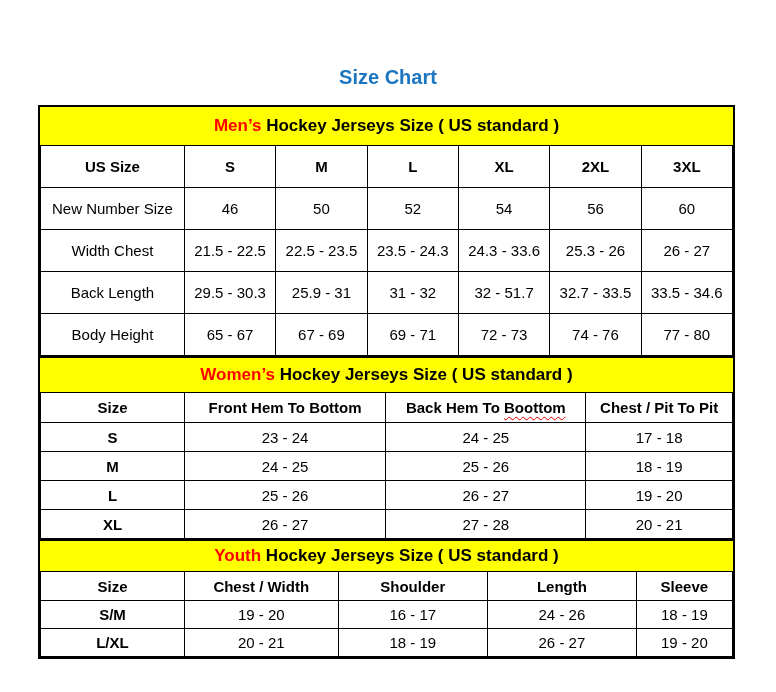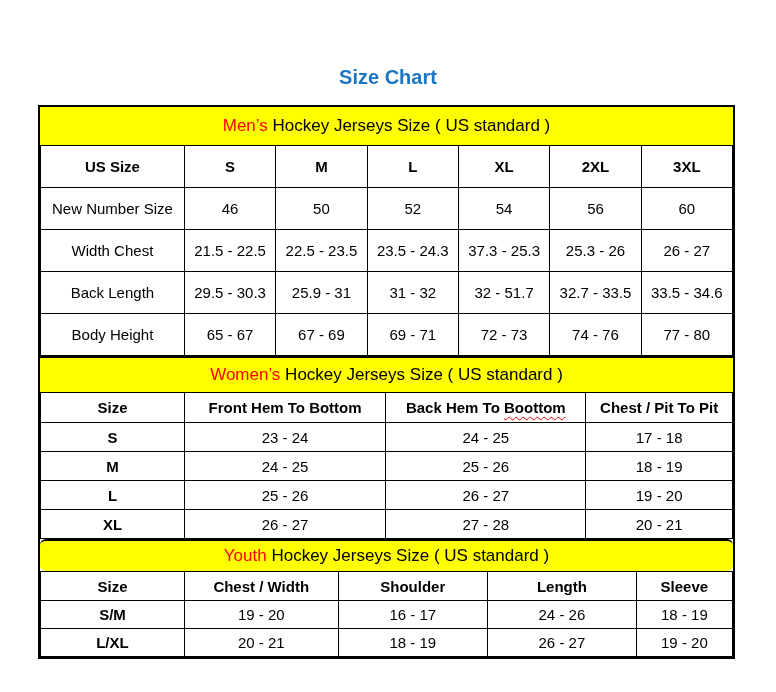--- a/index.html
+++ b/index.html
@@ -19,27 +19,27 @@
   }
   .chart {
     margin: 16px 0 0 38px;
     width: 697px;
     border: 2px solid #000;
   }
   .band {
     background: #FFFF00;
     border-top: 2px solid #000;
     text-align: center;
-    font-weight: normal;
+    font-weight: bold;
     font-size: 17px;
     color: #000;
   }
   .band-mens  { border-top: none; padding: 9px 0; }
   .band-womens{ padding: 7px 0; }
-  .band-youth { padding: 5px 0; border-radius: 6px; }
+  .band-youth { padding: 5px 0; }
   .band .red-word { color: #FF0000; }
   table {
     width: 100%;
     border-collapse: collapse;
     table-layout: fixed;
   }
   th, td {
     border: 1px solid #000;
     text-align: center;
     vertical-align: middle;
@@ -101,21 +101,21 @@
       <td>52</td>
       <td>54</td>
       <td>56</td>
       <td>60</td>
     </tr>
     <tr>
       <td class="label-normal">Width Chest</td>
       <td>21.5 - 22.5</td>
       <td>22.5 - 23.5</td>
       <td>23.5 - 24.3</td>
-      <td>37.3 - 25.3</td>
+      <td>24.3 - 33.6</td>
       <td>25.3 - 26</td>
       <td>26 - 27</td>
     </tr>
     <tr>
       <td class="label-normal">Back Length</td>
       <td>29.5 - 30.3</td>
       <td>25.9 - 31</td>
       <td>31 - 32</td>
       <td>32 - 51.7</td>
       <td>32.7 - 33.5</td>

